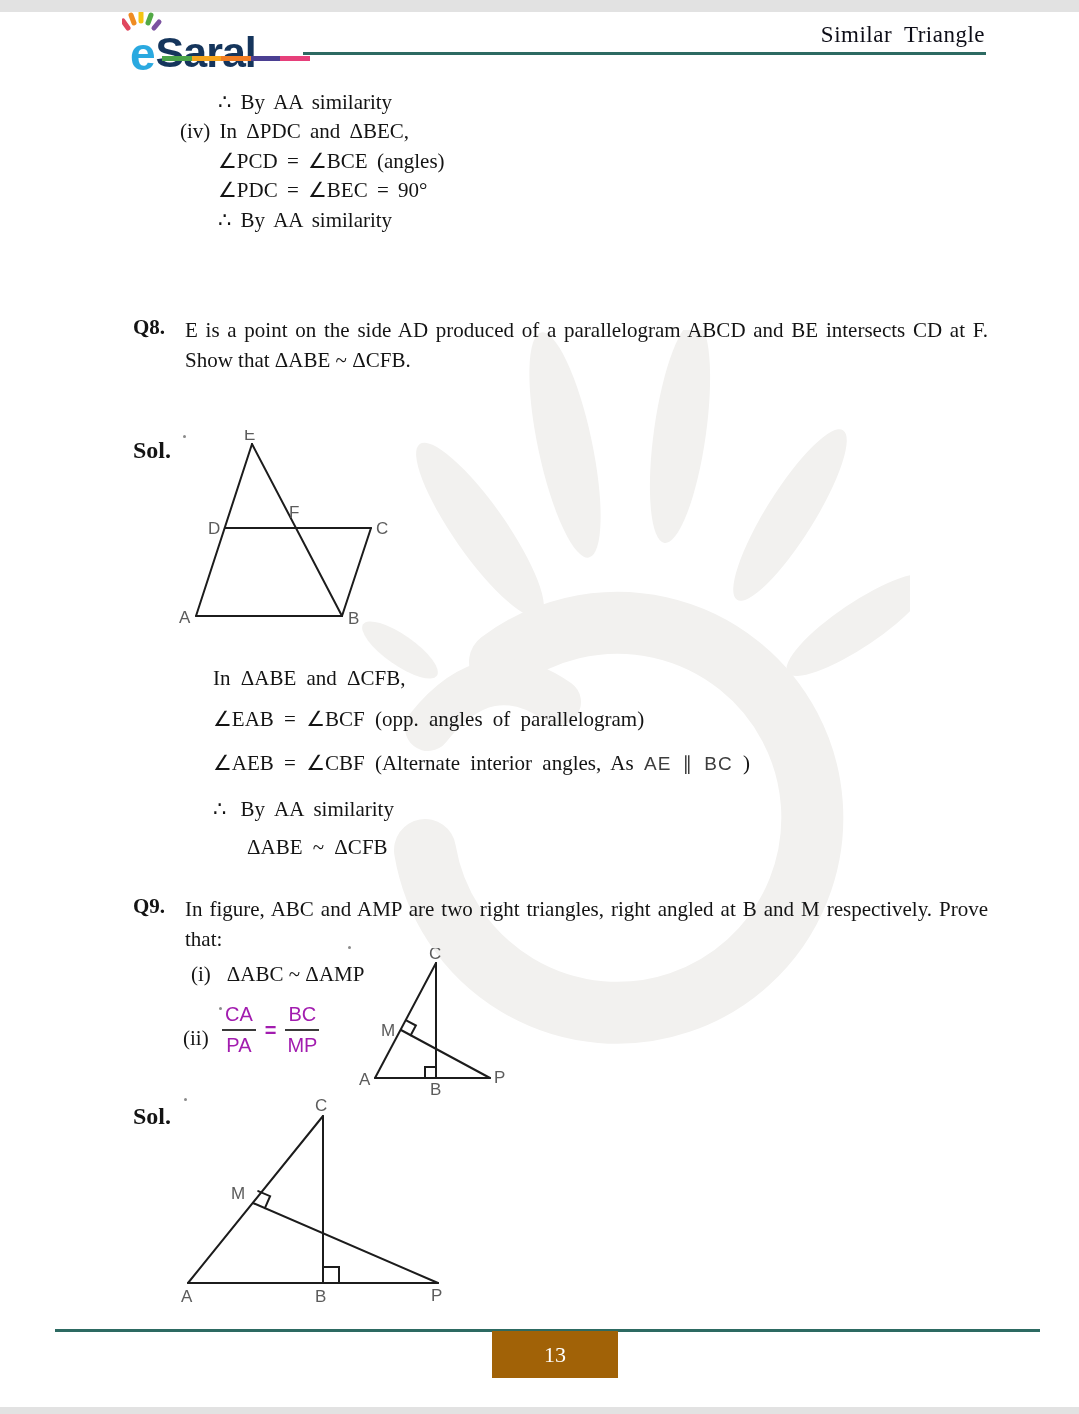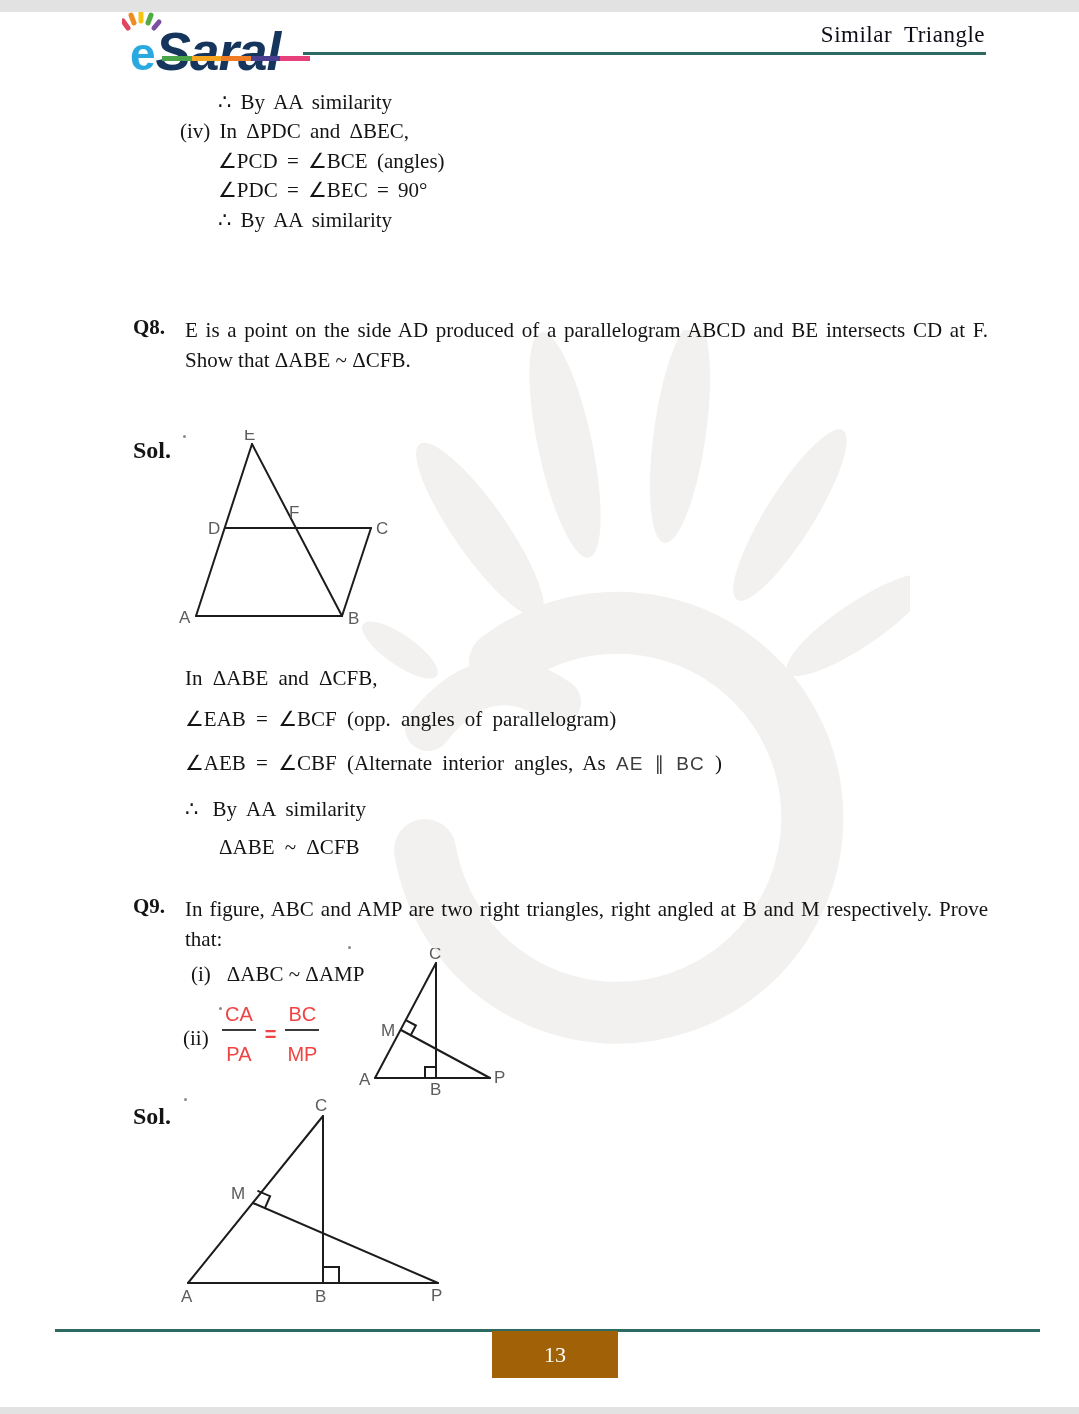--- a/index.html
+++ b/index.html
@@ -6,43 +6,43 @@
   body{
     width:1079px;height:1414px;position:relative;background:#ffffff;
     font-family:"Liberation Serif",serif;color:#141414;overflow:hidden;
   }
   
   .edge-bar{position:absolute;left:0;width:1079px;background:#e2e2e2;z-index:3;}
   
   .logo-wrap{position:absolute;left:122px;top:12px;height:56px;z-index:2;}
   .logo-row{display:flex;align-items:flex-end;}
   .logo-e{font-family:"Liberation Sans",sans-serif;font-weight:bold;font-size:46px;line-height:40px;color:#2aa9e0;}
-  .logo-name{font-family:"Liberation Sans",sans-serif;font-weight:bold;font-size:53px;line-height:44px;color:#15355c;letter-spacing:-1px;font-style:italic;}
+  .logo-name{font-family:"Liberation Sans",sans-serif;font-weight:bold;font-size:43px;line-height:44px;color:#15355c;letter-spacing:-1px;}
   .logo-underline{position:absolute;left:40px;top:44px;width:148px;height:5px;display:flex;}
   .logo-underline span{flex:1;height:100%;}
   .header-title{position:absolute;top:22px;right:94px;font-size:23px;color:#0d0d17;z-index:2;letter-spacing:.5px;word-spacing:6px;}
   .header-rule{position:absolute;left:303px;top:52px;width:683px;height:3px;background:#2d6a62;z-index:2;}
   
   .watermark{position:absolute;left:350px;top:330px;width:560px;height:760px;z-index:0;}
   
   .top-lines{position:absolute;left:180px;top:88px;z-index:2;font-size:21px;line-height:29.4px;word-spacing:4px;}
   .top-lines .ind{padding-left:38px;}
   .qlabel{position:absolute;left:133px;font-weight:bold;font-size:21px;z-index:2;}
   .qtext{position:absolute;left:185px;width:803px;font-size:21px;line-height:30px;text-align:justify;z-index:2;}
   .sollabel{position:absolute;left:133px;font-weight:bold;font-size:24px;z-index:2;}
-  .solline{position:absolute;font-size:21px;word-spacing:5px;z-index:2;white-space:nowrap;}
+  .solline{position:absolute;font-size:21px;word-spacing:5px;z-index:2;white-space:nowrap;margin-left:28px;}
   .mathsans{font-family:"Liberation Sans",sans-serif;font-size:19px;color:#3d3d3d;letter-spacing:1px;}
   .therefore{display:inline-block;margin-right:14px;}
   .item-row{position:absolute;z-index:2;font-size:21px;white-space:nowrap;}
   .item-gap{display:inline-block;margin-left:16px;}
   .frac-row{position:absolute;display:flex;align-items:center;gap:9px;z-index:2;
-    font-family:"Liberation Sans",sans-serif;font-size:20px;color:#ef4444;}
+    font-family:"Liberation Sans",sans-serif;font-size:20px;color:#a21caf;}
   .frac{display:inline-block;text-align:center;line-height:1.15;}
   .frac .num{padding:0 3px 3px;border-bottom:2px solid #3a3a3a;}
-  .frac .den{padding-top:12px;}
+  .frac .den{padding-top:3px;}
   .eqsign{font-weight:bold;}
   
   .fig{position:absolute;z-index:2;}
   .fig line, .fig path{stroke:#1c1c1c;stroke-width:2;fill:none;stroke-linecap:round;}
   .fig text{font-family:"Liberation Sans",sans-serif;font-size:17px;fill:#5c5c5c;stroke:none;}
   
   .footer-rule{position:absolute;left:55px;top:1329px;width:985px;height:3px;background:#2d6a62;z-index:2;}
   .page-box{position:absolute;left:492px;top:1331px;width:126px;height:47px;background:#2d6a62;z-index:3;
     display:flex;align-items:center;justify-content:center;color:#ffffff;font-size:22px;}
   .speck{position:absolute;width:3px;height:3px;background:#8a8a8a;border-radius:50%;z-index:2;}

